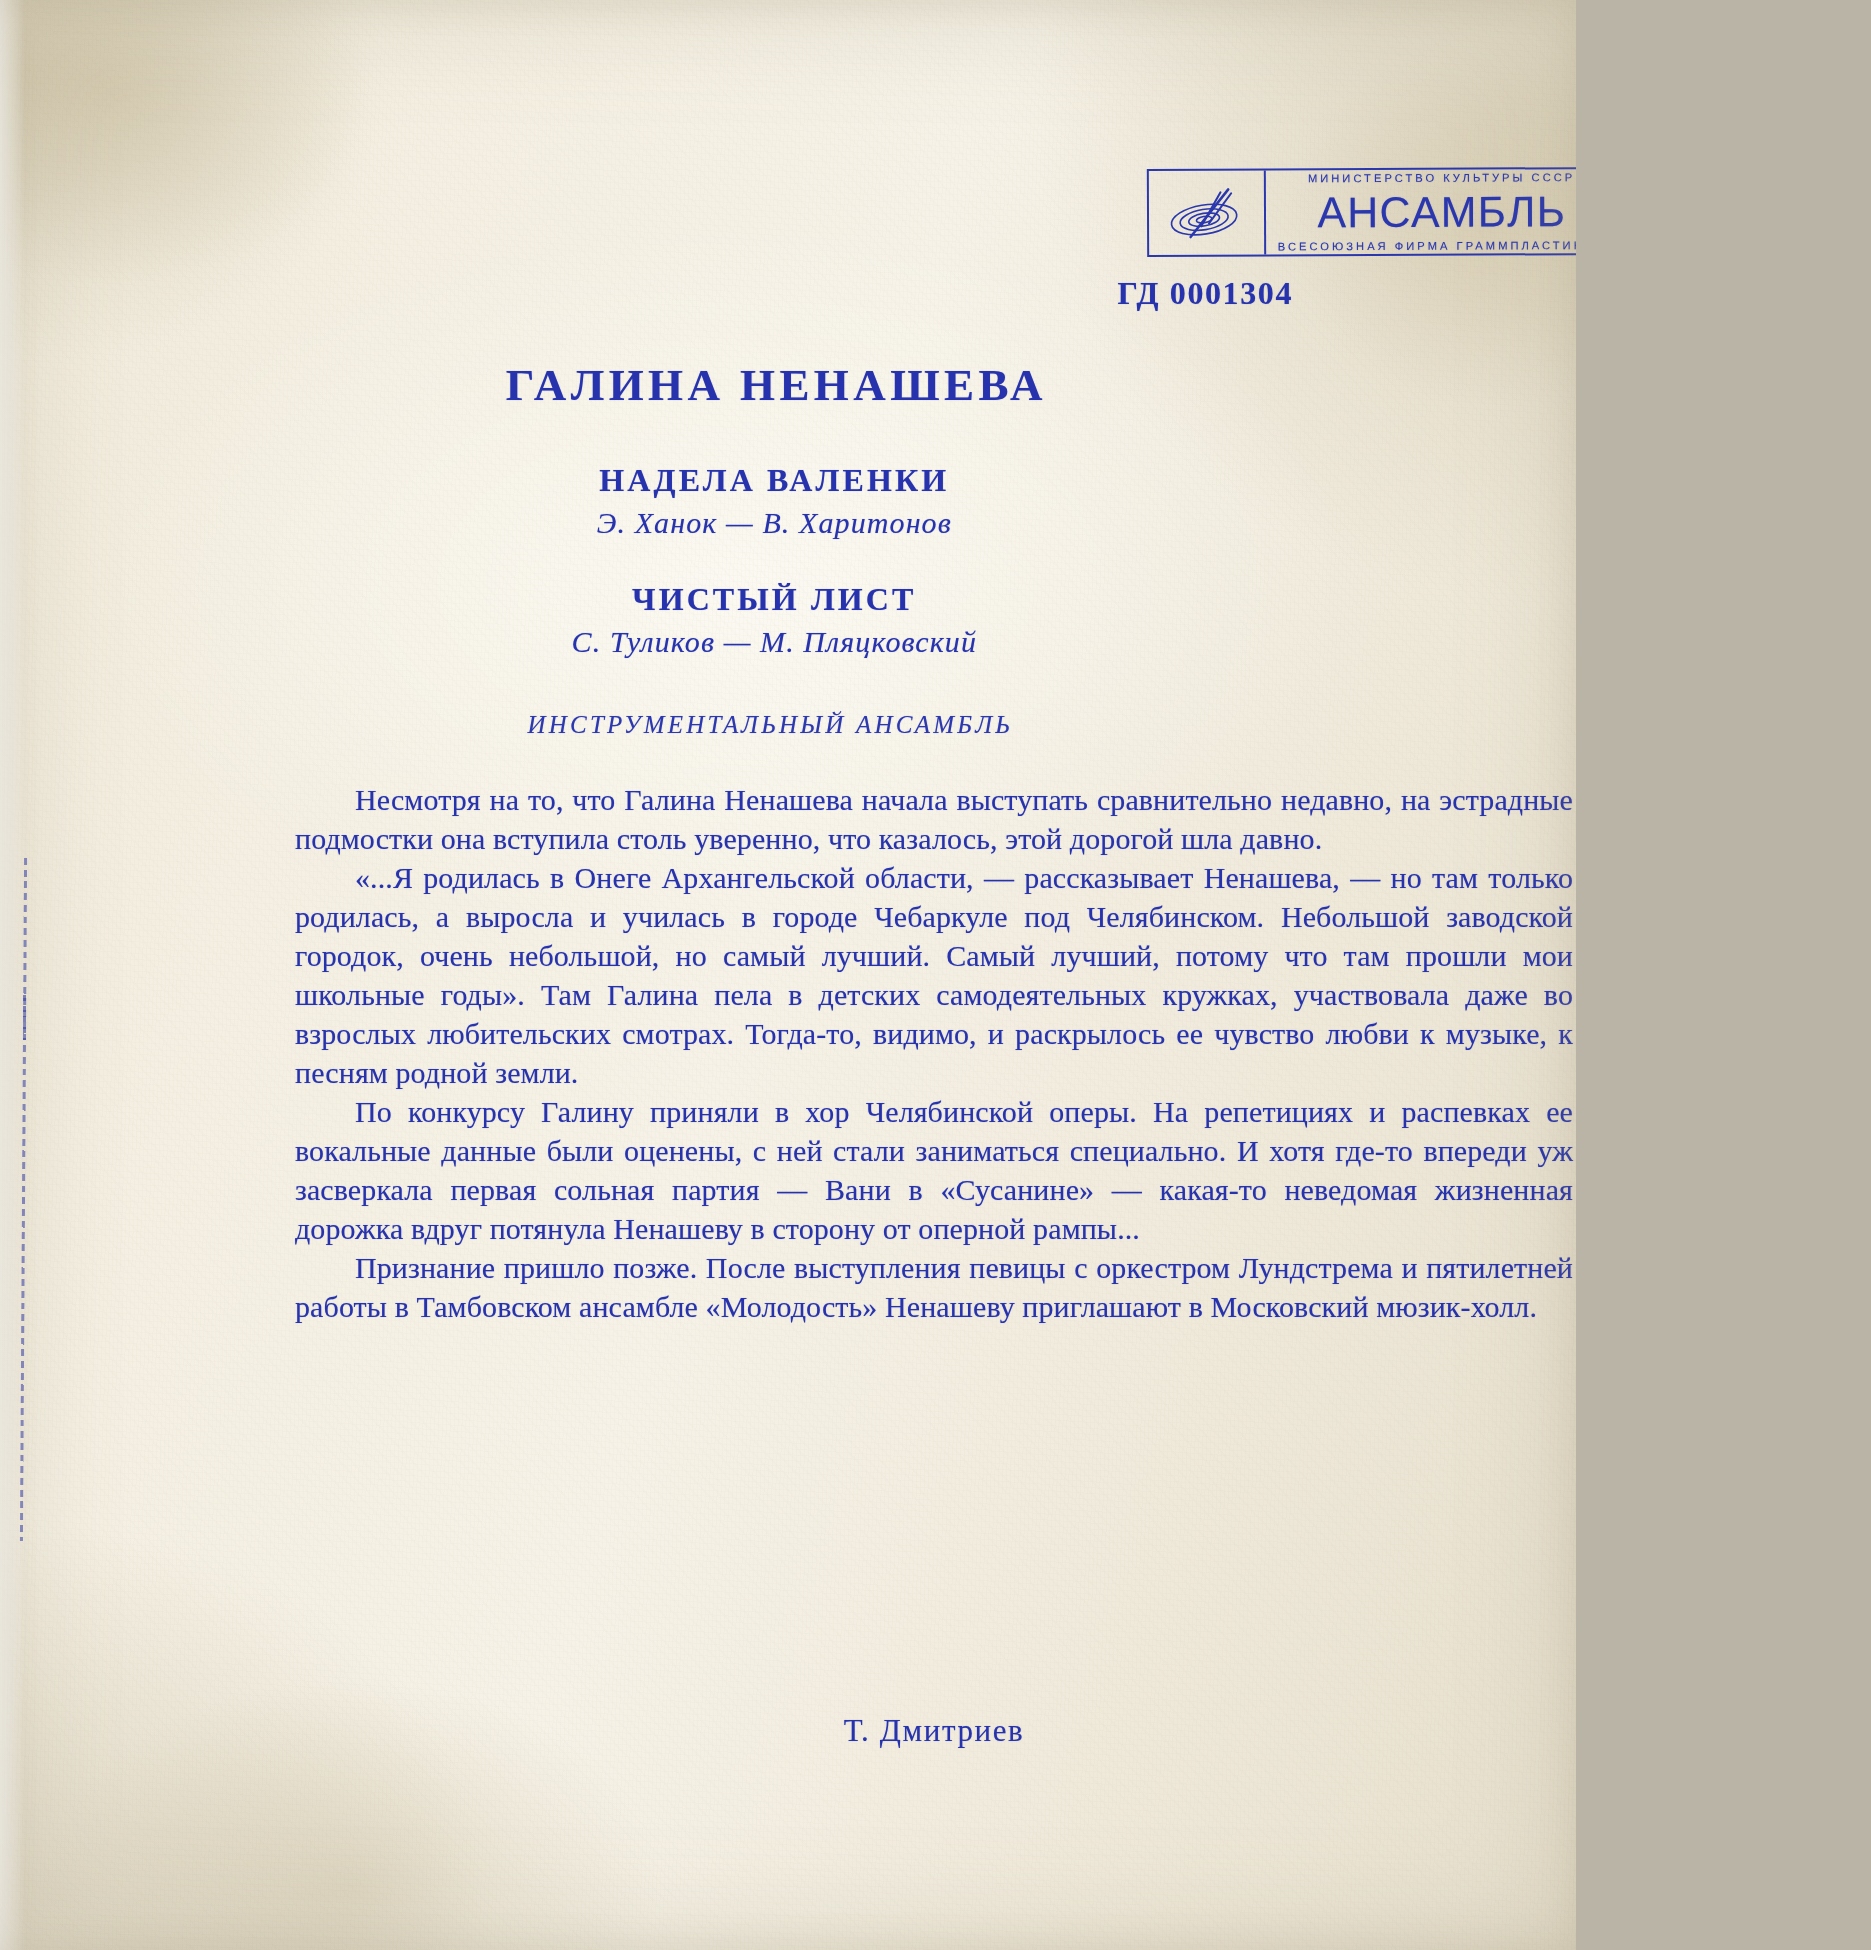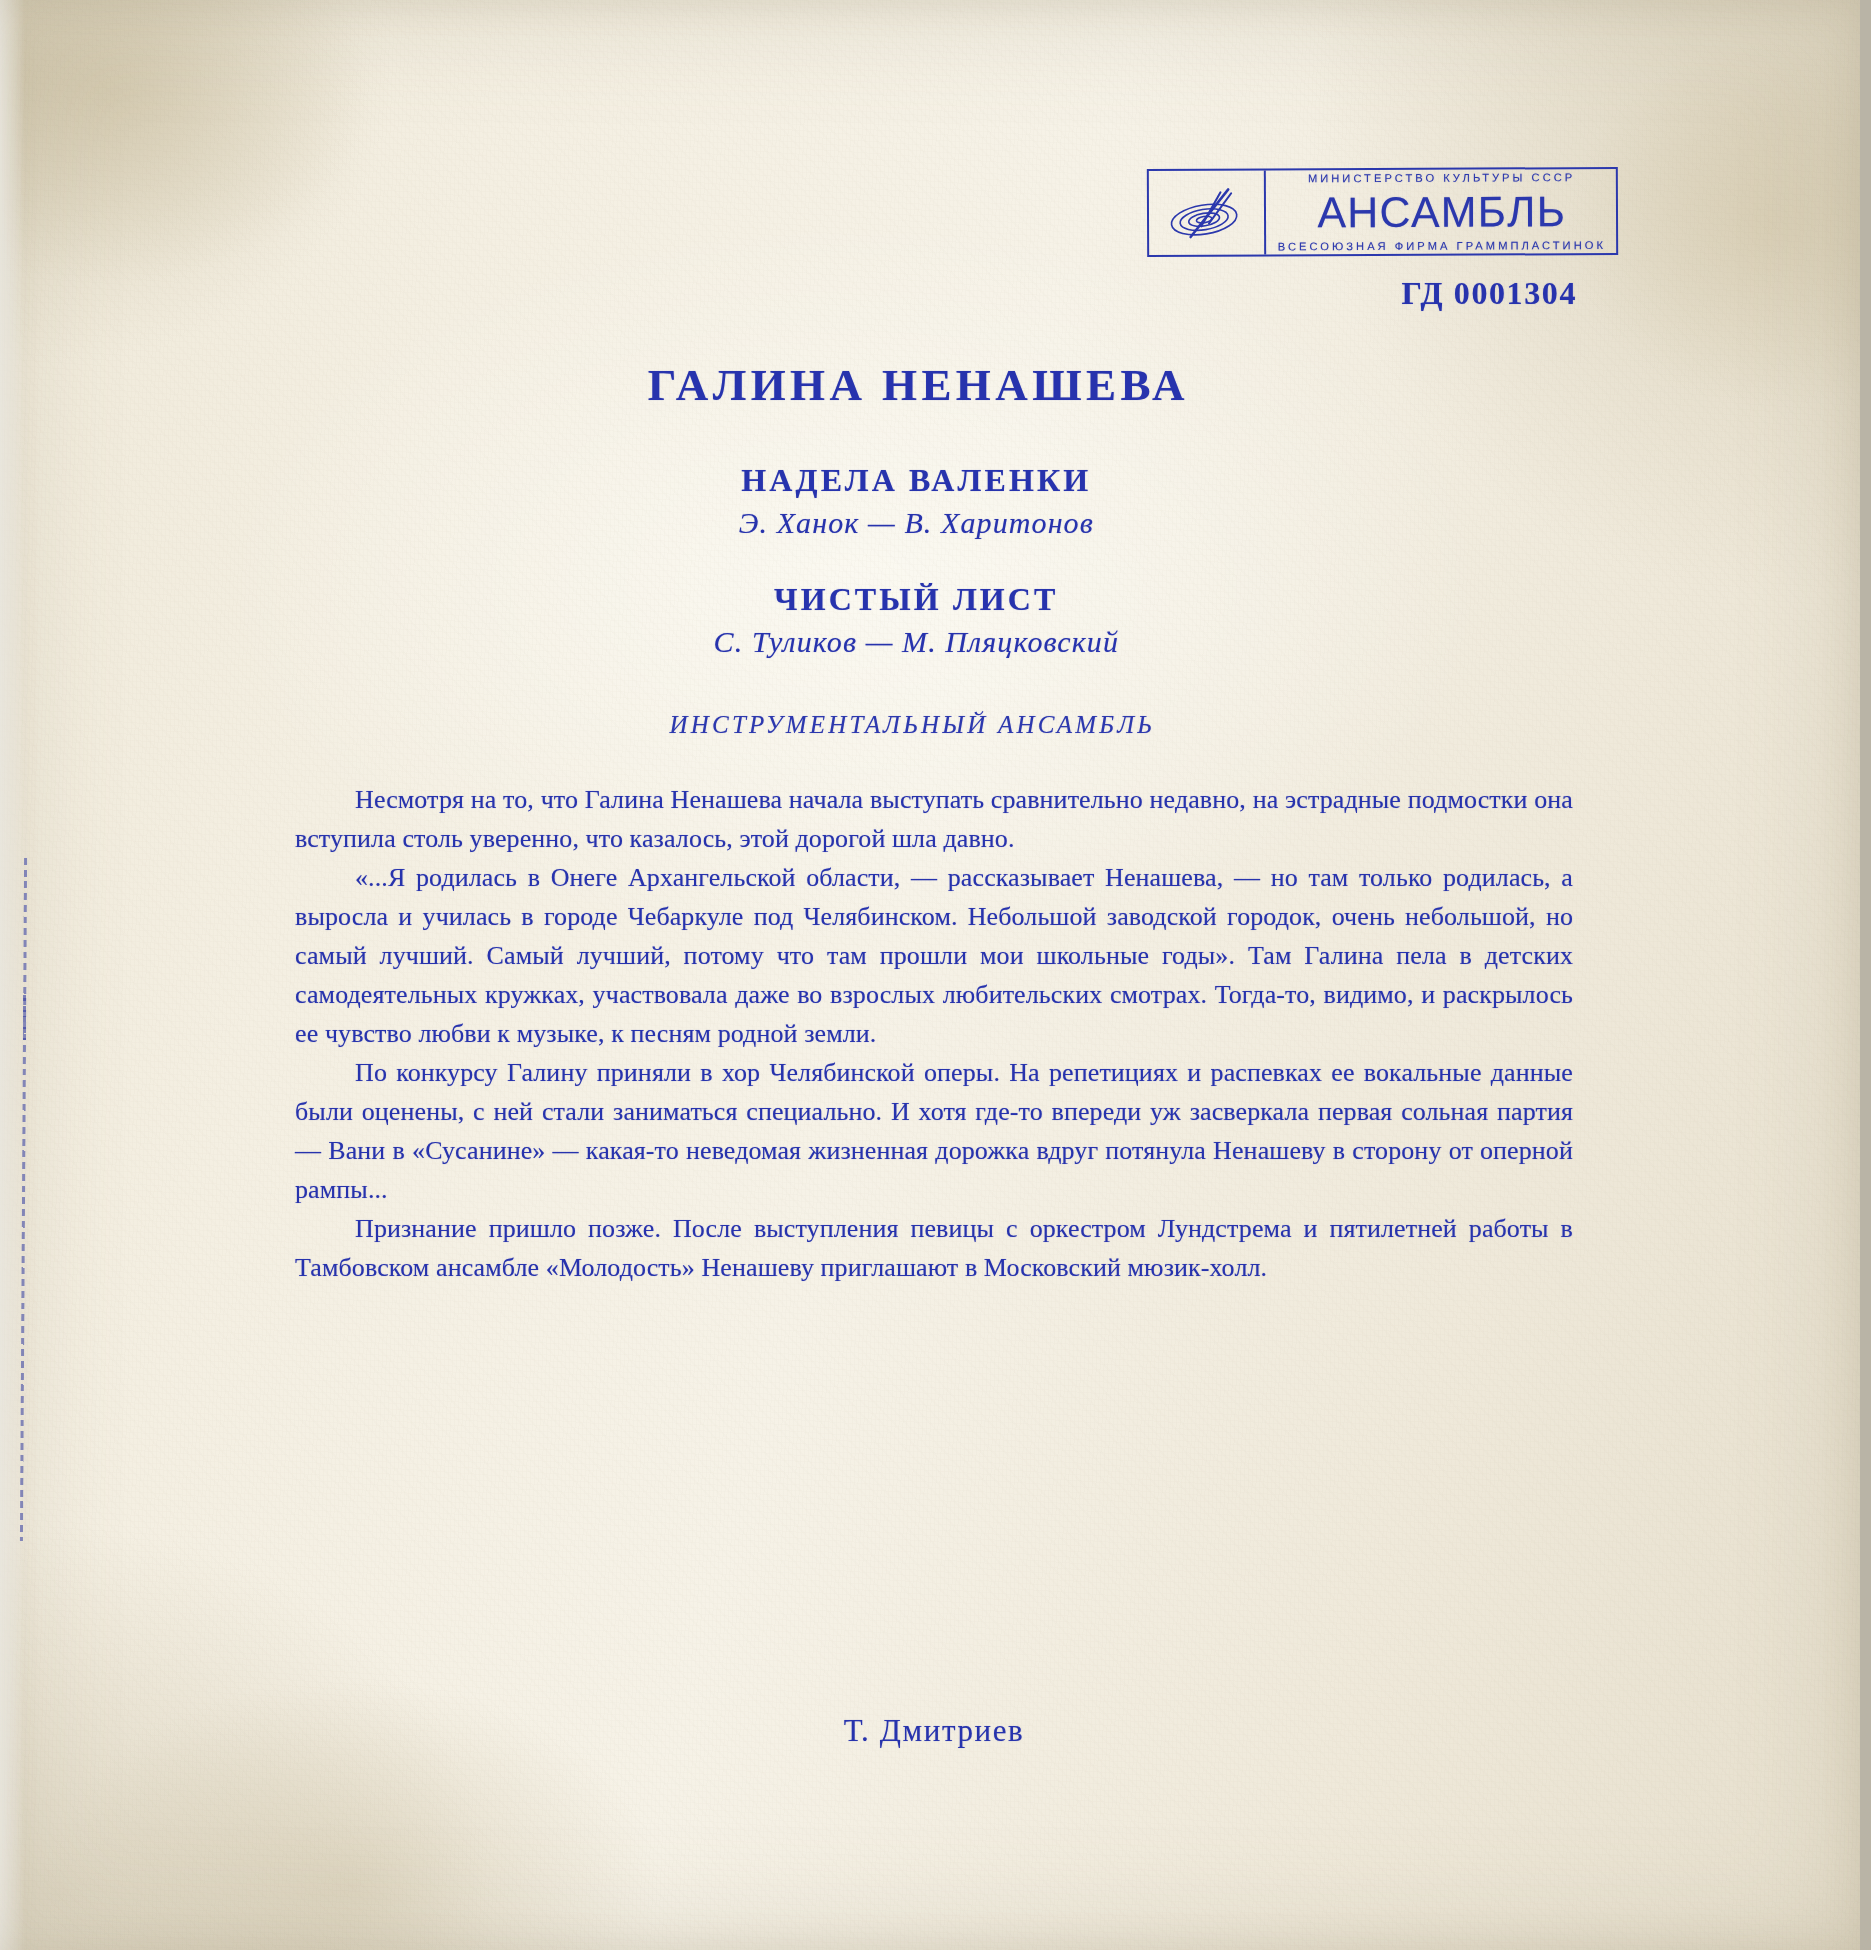--- a/index.html
+++ b/index.html
@@ -3,21 +3,21 @@
 <meta charset="utf-8">
 <title>Мелодия — Галина Ненашева</title>
 <style>
   html, body {
     margin: 0;
     padding: 0;
     background: #b9b4a6;
   }
   .page {
     position: relative;
-    width: 1860px;
+    width: 1576px;
     height: 1950px;
     overflow: hidden;
     background:
       radial-gradient(ellipse 878px 507px at 46% 30%, rgba(255,255,250,0.55) 0%, rgba(255,255,250,0) 72%),
       radial-gradient(ellipse 683px 683px at 96% 6%, rgba(206,196,170,0.55) 0%, rgba(206,196,170,0) 70%),
       radial-gradient(ellipse 605px 507px at 3% 97%, rgba(201,191,166,0.5) 0%, rgba(201,191,166,0) 72%),
       radial-gradient(ellipse 507px 410px at 2% 4%, rgba(199,189,163,0.5) 0%, rgba(199,189,163,0) 70%),
       linear-gradient(105deg, #efe9d9 0%, #f4efe2 22%, #f6f2e7 48%, #efe9da 76%, #e6dfcd 100%);
     font-family: "Liberation Serif", "DejaVu Serif", serif;
     color: #2733a8;
@@ -201,21 +201,21 @@
     letter-spacing: 3.2px;
     color: #2c38ae;
     transform: translateX(-17.6px);
   }
 
   .body-text {
     position: absolute;
     left: 295px;
     top: 780px;
     width: 1278px;
-    font-size: 26px;
+    font-size: 30px;
     line-height: 39px;
     text-align: justify;
     text-justify: inter-word;
     color: #2733ad;
     letter-spacing: 0.1px;
   }
   .body-text p {
     margin: 0;
     text-indent: 60px;
   }

